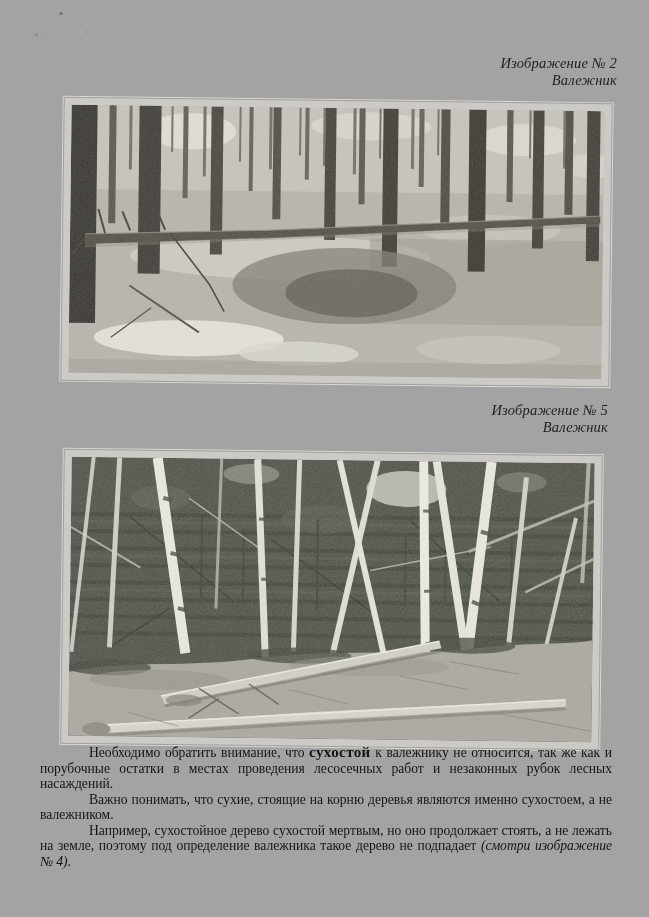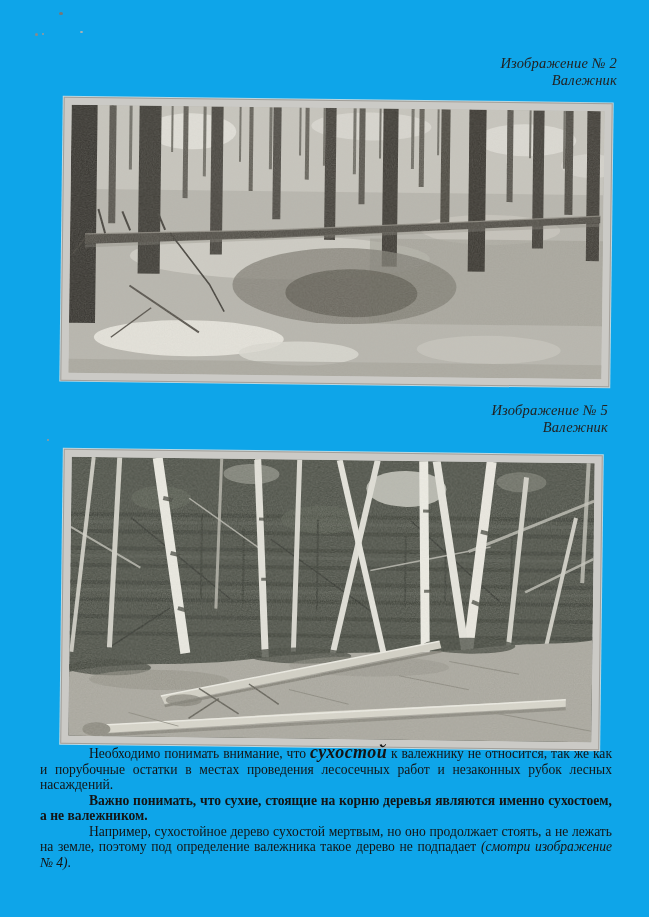--- a/index.html
+++ b/index.html
@@ -1,18 +1,18 @@
 <!DOCTYPE html>
 <html><head>
 <meta charset="utf-8">
 <style>
   html,body{margin:0;padding:0;background:#e9e9e9;}
   .page{
     position:relative;width:649px;height:917px;margin:0 auto;
-    background:#0ea5e9;overflow:hidden;
+    background:#a3a3a3;overflow:hidden;
     font-family:"Liberation Serif","DejaVu Serif",serif;color:#191919;
   }
   .speck{position:absolute;border-radius:50%;}
   .caption{
     position:absolute;text-align:right;
     font-style:italic;font-size:14.5px;line-height:17px;color:#222;
     letter-spacing:0.2px;
   }
   .caption-1{top:55px;right:32px;width:220px;}
   .caption-2{top:402px;right:41px;width:220px;}
@@ -21,23 +21,23 @@
     padding:7px;box-shadow:0 0 0 1px rgba(230,230,226,.8);
   }
   .photo-1{left:62px;top:100px;width:533px;height:268px;transform:rotate(0.7deg);}
   .photo-2{left:62px;top:452px;width:523px;height:279px;transform:rotate(0.7deg);}
   .photo svg{display:block;}
   .body-text{
     position:absolute;left:40px;top:745px;width:572px;
     font-size:13.6px;line-height:15.5px;text-align:justify;color:#141414;
   }
   .body-text p{margin:0;text-indent:49px;}
-  .b{font-weight:bold;}
+  .b{font-weight:normal;}
   .i{font-style:italic;}
-  .emph{font-weight:bold;font-size:18px;letter-spacing:0.4px;font-style:italic;}
+  .emph{font-weight:bold;font-size:15px;letter-spacing:0.4px;}
 </style>
 </head>
 <body>
 
 <div class="page">
 
   <div class="speck" style="left:59px;top:12px;width:4px;height:3px;background:#777;"></div>
   <div class="speck" style="left:35px;top:33px;width:3px;height:3px;background:#8a8a8a;"></div>
   <div class="speck" style="left:42px;top:33px;width:2px;height:2px;background:#9a9a9a;"></div>
   <div class="speck" style="left:80px;top:31px;width:3px;height:2px;background:#b2b2b2;"></div>
@@ -249,18 +249,18 @@
           <path d="M420,250 L523,268"></path>
         <path d="M60,255 L110,268"></path>
           <path d="M380,200 L450,212"></path>
       </g>
 
       <rect width="523" height="279" filter="url(#n2)" opacity="0.38"></rect>
     </svg>
   </div>
 
   <div class="body-text">
-    <p><span>Необходимо понимать внимание, что </span><span class="emph">сухостой</span><span> к валежнику не относится, так же как и порубочные остатки в местах проведения лесосечных работ и незаконных рубок лесных насаждений.</span></p>
+    <p><span>Необходимо обратить внимание, что </span><span class="emph">сухостой</span><span> к валежнику не относится, так же как и порубочные остатки в местах проведения лесосечных работ и незаконных рубок лесных насаждений.</span></p>
     <p class="b"><span>Важно понимать, что сухие, стоящие на корню деревья являются именно сухостоем, а не валежником.</span></p>
     <p><span>Например, сухостойное дерево сухостой мертвым, но оно продолжает стоять, а не лежать на земле, поэтому под определение валежника такое дерево не подпадает </span><span class="i">(смотри изображение № 4)</span><span>.</span></p>
   </div>
 
 </div>
 
 </body></html>

